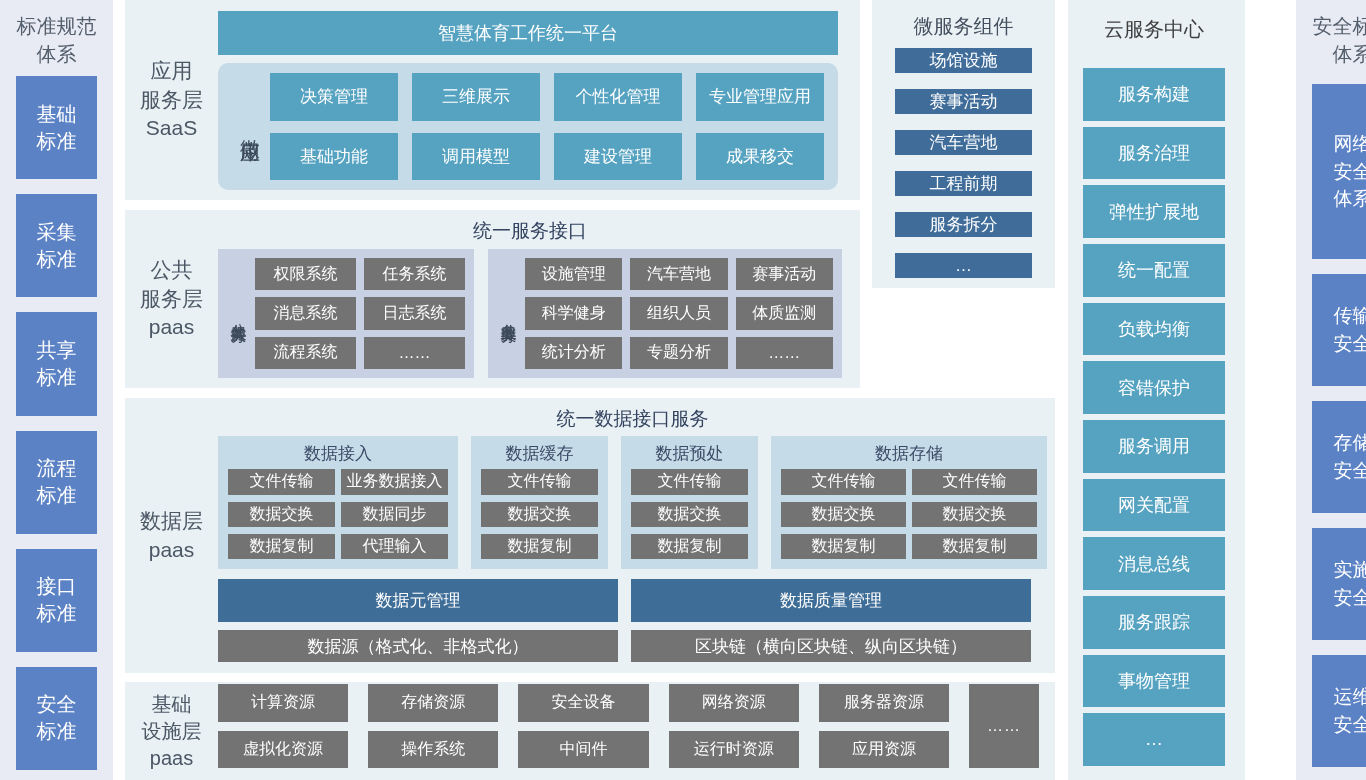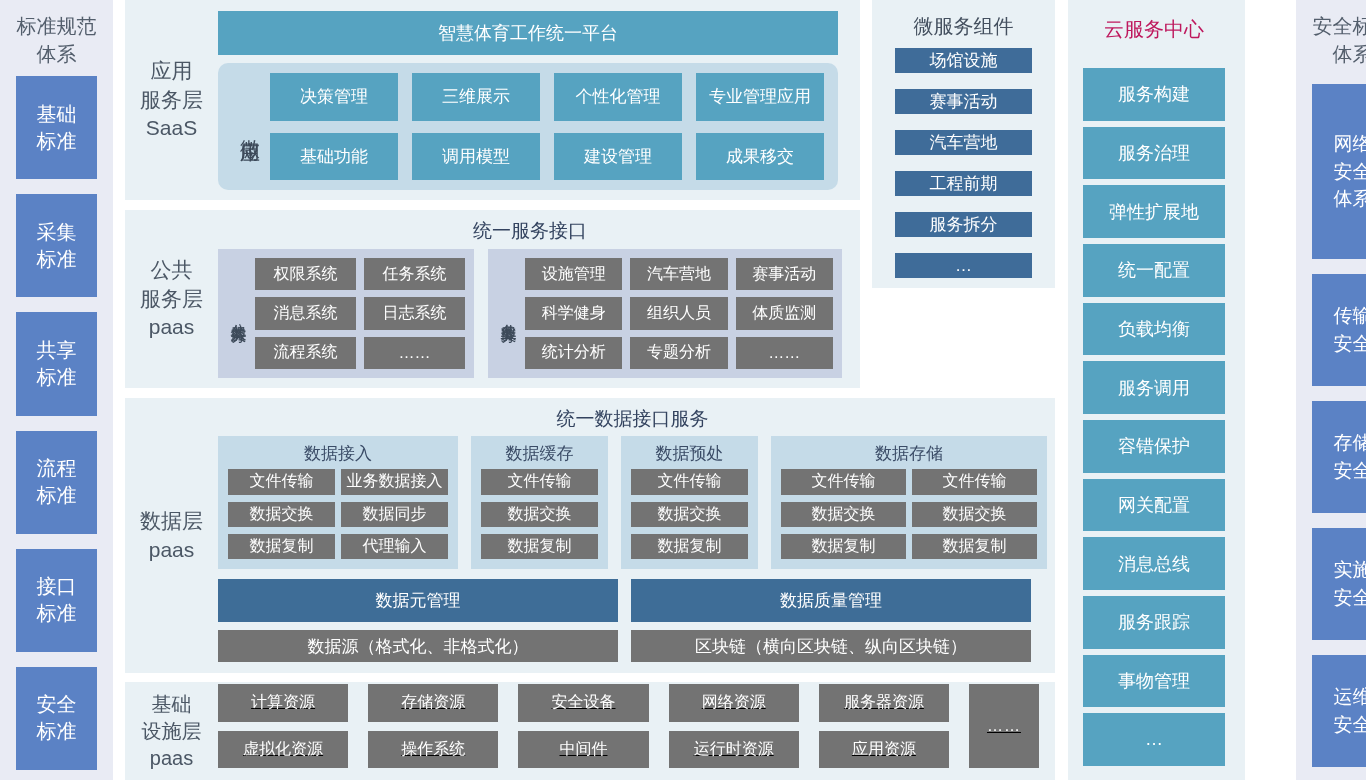--- a/index.html
+++ b/index.html
@@ -74,36 +74,36 @@
   .g-access { width:240px; } .g-cache { width:137px; } .g-pre { width:137px; } .g-store { flex:1; }
   .bar-row { display:flex; gap:13px; padding-right:16px; }
   .bar-row .box { flex:1; font-size:17px; }
   .mgmt-row { margin-top:10px; height:46px; }
   .src-row  { margin-top:8px; height:34px; }
 
   
   .section-infra { position:absolute; left:125px; top:682px; width:930px; height:98px; display:flex; }
   .section-infra .layer-label { width:93px; font-size:20px; }
   .infra-grid { flex:1; margin:2px 16px 12px 0; display:grid;
-                grid-template-columns:repeat(5,1fr) 70px; gap:9px 20px; grid-auto-flow:row;text-decoration:underline; }
+                grid-template-columns:repeat(5,1fr) 70px; gap:9px 20px; grid-auto-flow:row; }
   .infra-grid .box { font-size:16px; }
   .infra-more { grid-column:6; grid-row:1 / 3; font-size:17px; letter-spacing:1px; }
   .dc { display:contents; }
 
   
   .micro-col { position:absolute; left:872px; top:0; width:183px; height:288px; padding:12px 23px 10px;
                display:flex; flex-direction:column; }
   .micro-col .strip-title { font-size:20px; color:#44505F; height:28px; margin-bottom:8px; }
   .micro-col .list { flex:1; display:flex; flex-direction:column; gap:16px; }
   .micro-col .list .box { flex:1; font-size:17px; }
 
   
   .cloud-col { position:absolute; left:1068px; top:0; width:177px; height:780px; padding:15px 20px 14px 15px;
                display:flex; flex-direction:column; }
-  .cloud-col .strip-title { font-size:20px; color:#be185d; height:26px; margin-bottom:27px; }
+  .cloud-col .strip-title { font-size:20px; color:#404040; height:26px; margin-bottom:27px; }
   .cloud-col .list { flex:1; display:flex; flex-direction:column; gap:6px; }
   .cloud-col .list .box { flex:1; font-size:18px; }
 
   
   .strip-right { position:absolute; left:1253px; top:0; width:113px; height:780px; padding:12px 16px 13px;
                  display:flex; flex-direction:column;margin-left:43px; }
   .strip-right .strip-title { margin-bottom:16px; }
   .strip-right .list { flex:1; display:flex; flex-direction:column; gap:15px; }
   .strip-right .list .box { flex:1; font-size:19px; line-height:1.45; }
   .strip-right .list .box:first-child { flex:0 0 175px; }
@@ -270,22 +270,22 @@
   </div>
 
   <div class="panel cloud-col">
     <div class="strip-title">云服务中心</div>
     <div class="list">
         <div class="box teal">服务构建</div>
         <div class="box teal">服务治理</div>
         <div class="box teal">弹性扩展地</div>
         <div class="box teal">统一配置</div>
         <div class="box teal">负载均衡</div>
+        <div class="box teal">容错保护</div>
         <div class="box teal">服务调用</div>
-        <div class="box teal">容错保护</div>
         <div class="box teal">网关配置</div>
         <div class="box teal">消息总线</div>
         <div class="box teal">服务跟踪</div>
         <div class="box teal">事物管理</div>
         <div class="box teal">…</div>
       </div>
   </div>
 
   <div class="strip strip-right">
     <div class="strip-title">安全标准

